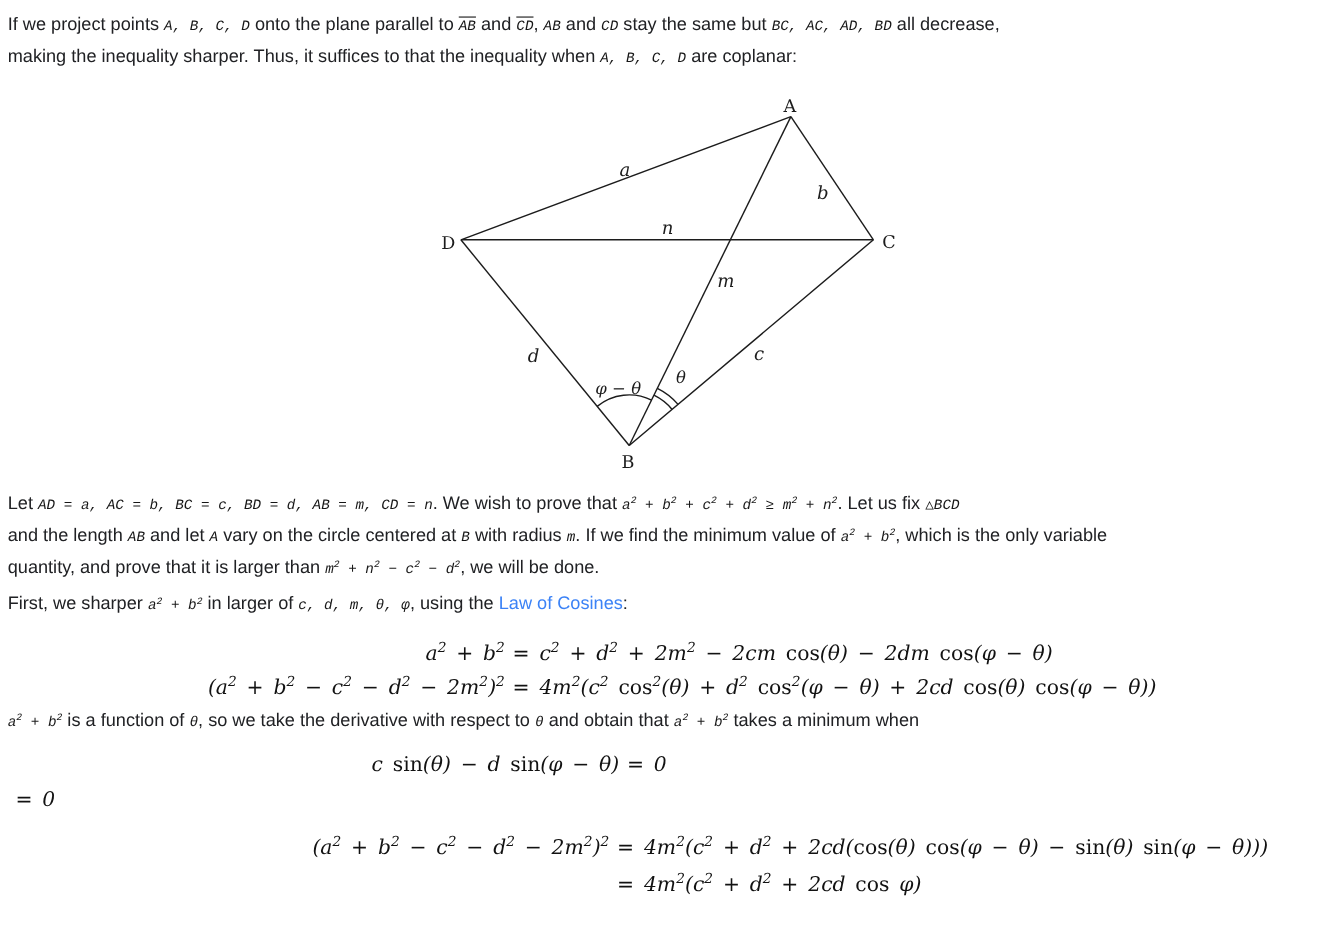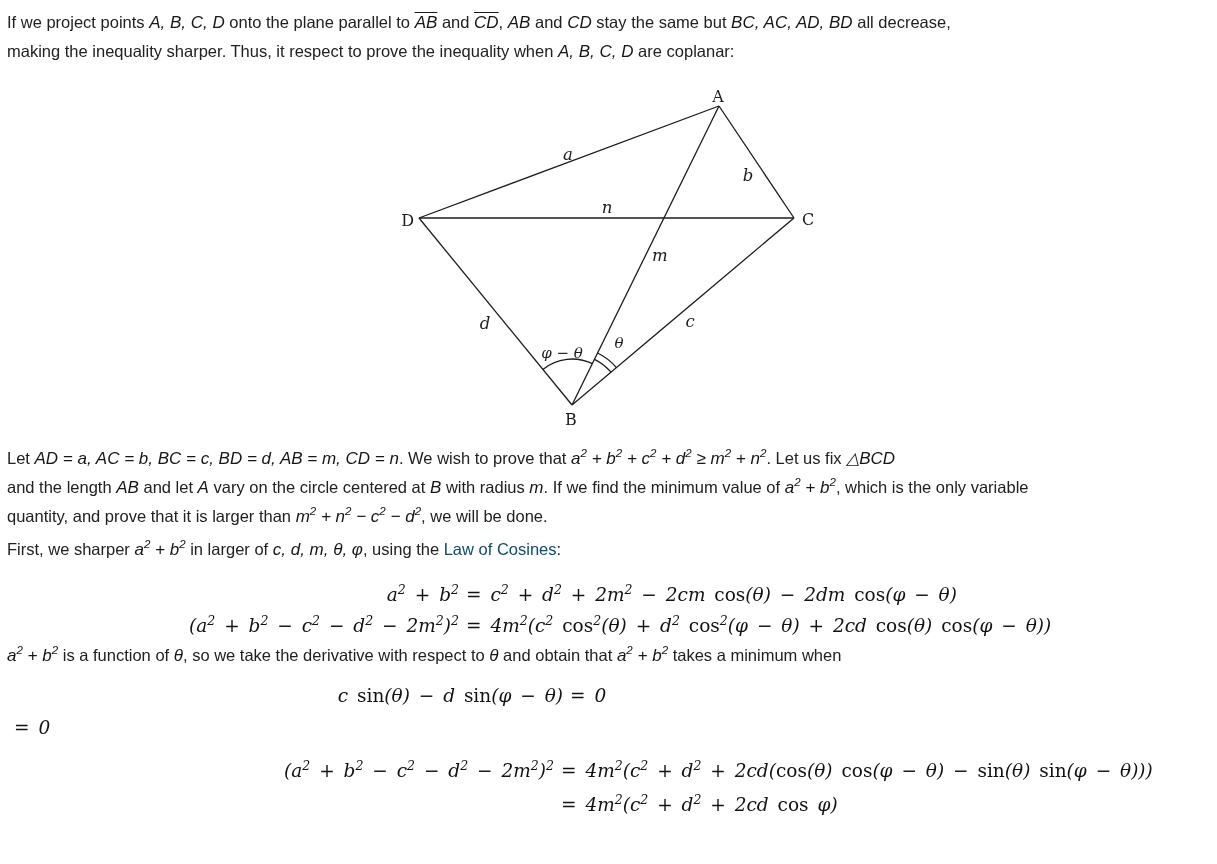--- a/index.html
+++ b/index.html
@@ -5,23 +5,23 @@
   html,body{margin:0;padding:0;background:#ffffff;}
   body{
     width:1217px;height:864px;position:relative;overflow:hidden;
     font-family:"Liberation Sans",sans-serif;
     font-size:16.5px;color:#202124;
   }
   .para{position:absolute;left:7px;right:6px;}
   .pline{white-space:nowrap;height:29px;line-height:29px;}
   
   .seg-t{font-family:"Liberation Sans",sans-serif;margin-top:28px;}
-  .seg-m,.seg-o{font-family:Liberation Sans, sans-serif;font-style:italic;font-size:17px;color:#161616;}
+  .seg-m,.seg-o{font-family:Liberation Mono, monospace;font-style:italic;font-size:13px;color:#161616;}
   .seg-o{text-decoration:overline;}
-  .seg-l{color:#0c4a6e;cursor:pointer;}
+  .seg-l{color:#3b82f6;cursor:pointer;}
   .seg-m sup,.seg-o sup,.eq sup{font-size:68%;line-height:0;}
   .fn{font-style:normal;}
   
   .eqblock{position:absolute;left:7px;right:4px;}
   .eqrow{display:flex;align-items:flex-end;}
   .eq{font-family:"DejaVu Serif","DejaVu Sans",serif;font-style:italic;font-size:18.5px;color:#121212;
       word-spacing:3px;white-space:nowrap;}
   .lhs{text-align:right;}
   .rhs{margin-left:7px;}
   .blockA .eqrow{height:31px;}
@@ -35,21 +35,21 @@
   .diagram line, .diagram path{stroke:#1c1c1c;stroke-width:1.3;fill:none;}
   .vlabel{font-family:"DejaVu Serif","DejaVu Sans",serif;font-size:16px;fill:#1c1c1c;}
   .elabel{font-family:"DejaVu Serif","DejaVu Sans",serif;font-style:italic;font-size:16.5px;fill:#1c1c1c;}
   .alabel{font-family:"DejaVu Serif","DejaVu Sans",serif;font-style:italic;font-size:15px;fill:#1c1c1c;}
 </style>
 </head>
 <body>
 
 <div class="para" style="top:8px">
   <div class="pline"><span class="seg-t">If we project points </span><span class="seg-m">A, B, C, D</span><span class="seg-t"> onto the plane parallel to </span><span class="seg-o">AB</span><span class="seg-t"> and </span><span class="seg-o">CD</span><span class="seg-t">, </span><span class="seg-m">AB</span><span class="seg-t"> and </span><span class="seg-m">CD</span><span class="seg-t"> stay the same but </span><span class="seg-m">BC, AC, AD, BD</span><span class="seg-t"> all decrease,</span></div>
-  <div class="pline"><span class="seg-t">making the inequality sharper. Thus, it respect to prove the inequality when </span><span class="seg-m">A, B, C, D</span><span class="seg-t"> are coplanar:</span></div>
+  <div class="pline"><span class="seg-t">making the inequality sharper. Thus, it suffices to that the inequality when </span><span class="seg-m">A, B, C, D</span><span class="seg-t"> are coplanar:</span></div>
 </div>
 
 <svg class="diagram" viewBox="0 0 440 355">
 
   <line x1="29" y1="133" x2="329" y2="21"></line>
   <line x1="329" y1="21" x2="404" y2="133"></line>
   <line x1="29" y1="133" x2="404" y2="133"></line>
   <line x1="182" y1="320" x2="29" y2="133"></line>
   <line x1="182" y1="320" x2="404" y2="133"></line>
   <line x1="182" y1="320" x2="329" y2="21"></line>

